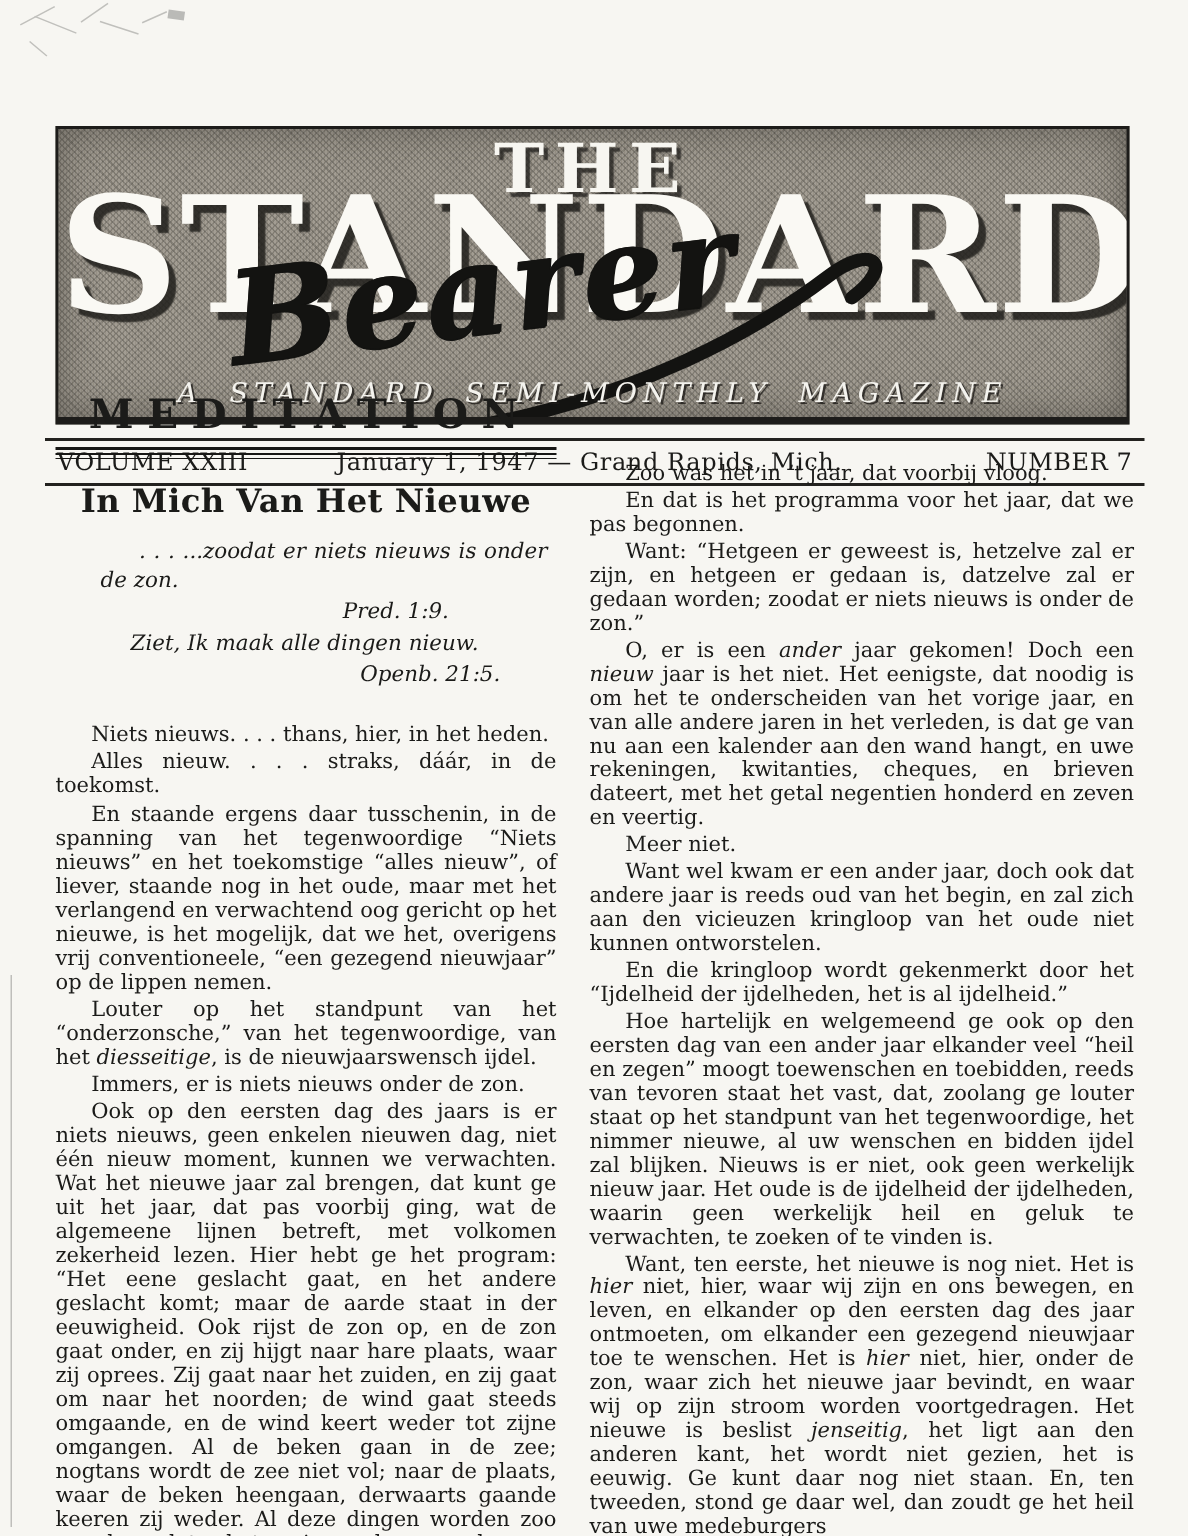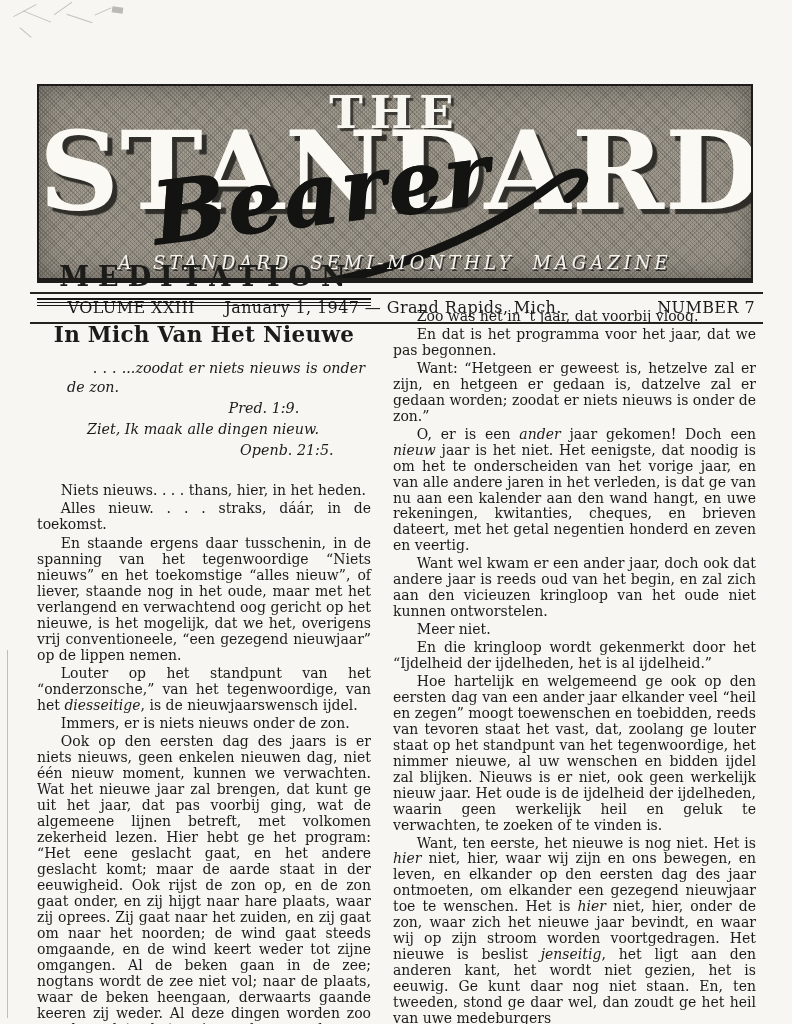--- a/index.html
+++ b/index.html
@@ -67,21 +67,21 @@
   }
 
   
   .issueline {
     position:absolute; left:30px; top:292px; width:733px;
     border-top:2px solid #23221f; border-bottom:2px solid #23221f;
     display:flex; align-items:baseline;
     padding:4px 8px 5px 8px;
     font-size:16px; letter-spacing:.4px;
   }
-  .issueline .vol  { width:26%; text-align:center; }
+  .issueline .vol  { width:26%; text-align:left; }
   .issueline .date { width:48%; }
   .issueline .num  { width:26%; text-align:right; }
 
   
   .columns { position:absolute; left:37px; top:323px; width:719px; height:692px; display:flex;align-items:center; }
   .col-left  { width:343px; padding-right:9px; }
   .col-divider { width:1px; background:#33322e; }
   .col-right { flex:1; padding-left:12px; }
 
   
@@ -170,21 +170,21 @@
   </div>
 
   <div class="col-divider"></div>
 
   <div class="col-right">
     <div class="body-text">
         <p>Zoo was het in ’t jaar, dat voorbij vloog.</p>
         <p>En dat is het programma voor het jaar, dat we pas begonnen.</p>
         <p>Want: “Hetgeen er geweest is, hetzelve zal er zijn, en hetgeen er gedaan is, datzelve zal er gedaan worden; zoodat er niets nieuws is onder de zon.”</p>
         <p>O, er is een <em>ander</em> jaar gekomen!  Doch een <em>nieuw</em> jaar is het niet.  Het eenigste, dat noodig is om het te onderscheiden van het vorige jaar, en van alle andere jaren in het verleden, is dat ge van nu aan een kalender aan den wand hangt, en uwe rekeningen, kwitanties, cheques, en brieven dateert, met het getal negentien honderd en zeven en veertig.</p>
+        <p>Meer niet.</p>
         <p>Want wel kwam er een ander jaar, doch ook dat andere jaar is reeds oud van het begin, en zal zich aan den vicieuzen kringloop van het oude niet kunnen ontworstelen.</p>
-        <p>Meer niet.</p>
         <p>En die kringloop wordt gekenmerkt door het “Ijdelheid der ijdelheden, het is al ijdelheid.”</p>
         <p>Hoe hartelijk en welgemeend ge ook op den eersten dag van een ander jaar elkander veel “heil en zegen” moogt toewenschen en toebidden, reeds van tevoren staat het vast, dat, zoolang ge louter staat op het standpunt van het tegenwoordige, het nimmer nieuwe, al uw wenschen en bidden ijdel zal blijken.  Nieuws is er niet, ook geen werkelijk nieuw jaar.  Het oude is de ijdelheid der ijdelheden, waarin geen werkelijk heil en geluk te verwachten, te zoeken of te vinden is.</p>
         <p>Want, ten eerste, het nieuwe is nog niet.  Het is <em>hier</em> niet, hier, waar wij zijn en ons bewegen, en leven, en elkander op den eersten dag des jaar ontmoeten, om elkander een gezegend nieuwjaar toe te wenschen.  Het is <em>hier</em> niet, hier, onder de zon, waar zich het nieuwe jaar bevindt, en waar wij op zijn stroom worden voortgedragen.  Het nieuwe is beslist <em>jenseitig</em>, het ligt aan den anderen kant, het wordt niet gezien, het is eeuwig. Ge kunt daar nog niet staan.  En, ten tweeden, stond ge daar wel, dan zoudt ge het heil van uwe medeburgers</p>
       </div>
   </div>
 
 </div>
 
 </body></html>

